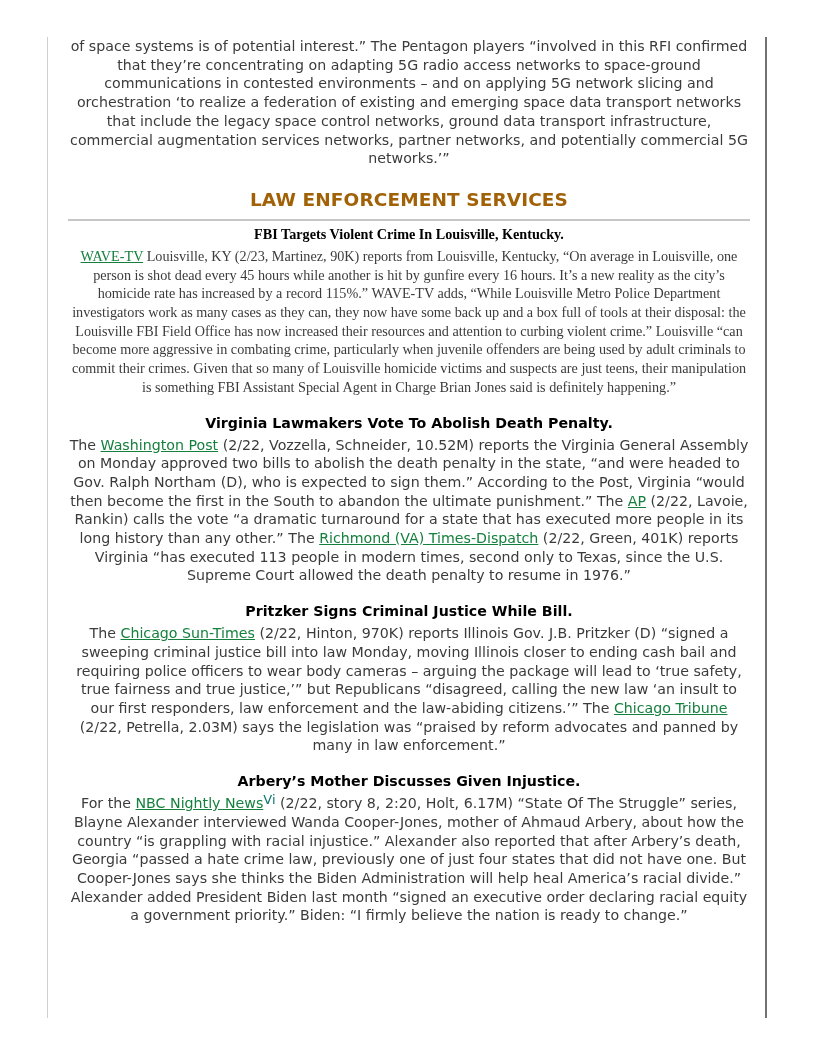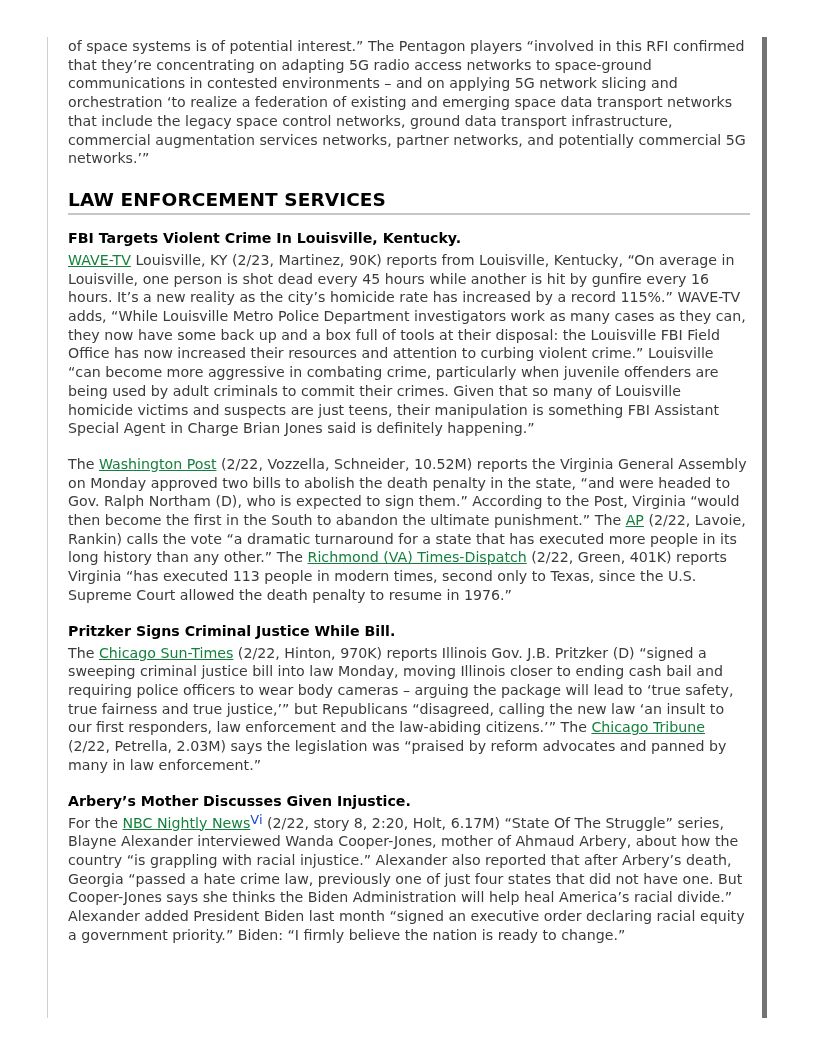--- a/index.html
+++ b/index.html
@@ -4,73 +4,75 @@
   <style>
     html, body { margin: 0; padding: 0; background: #ffffff; }
     body { width: 816px; height: 1056px; position: relative; overflow: hidden; }
     .page {
       position: absolute;
       left: 47px;
       top: 37px;
       width: 720px;
       height: 981px;
       border-left: 1px solid #cfcfcf;
-      border-right: 5px solid #737373;
+      border-right: 2px solid #737373;
       box-sizing: border-box;
+      text-align: center;
     }
     .content {
       position: absolute;
       left: 20px;
       top: 0px;
       width: 682px;
       font-family: "DejaVu Sans", sans-serif;
       font-size: 14.2px;
       line-height: 18.7px;
       color: #3b3b3b;
     }
     p { margin: 0; }
     .section-title {
       margin: 20px 0 0 0;
       font-family: "DejaVu Sans", sans-serif;
       font-weight: bold;
       font-size: 18.5px;
       line-height: 24px;
-      color: #000000;
-      padding-bottom: 1px;
+      color: #a16207;
+      padding-bottom: 7px;
       border-bottom: 2px solid #c6c6c6;
       letter-spacing: 0.1px;
     }
     .article-title {
       font-weight: bold;
       color: #000000;
       font-size: 14.2px;
       line-height: 18px;
       margin: 0 0 4px 0;
     }
     .article { margin-top: 17px; }
-    .article.first { margin-top: 14px; }
+    .article.first { margin-top: 4px; font-family: Liberation Serif, serif; }
     a { color: #15803d; text-decoration: underline; }
-    sup.vi { color: #1d4ed8; font-size: 13px; vertical-align: 4px; line-height: 0; text-decoration: none; }
+    sup.vi { color: #0f766e; font-size: 13px; vertical-align: 4px; line-height: 0; text-decoration: none; }
   </style>
 </head>
 <body>
 
 <div class="page">
   <div class="content">
 
     <p>of space systems is of potential interest.” The Pentagon players “involved in this RFI confirmed that they’re concentrating on adapting 5G radio access networks to space-ground communications in contested environments – and on applying 5G network slicing and orchestration ‘to realize a federation of existing and emerging space data transport networks that include the legacy space control networks, ground data transport infrastructure, commercial augmentation services networks, partner networks, and potentially commercial 5G networks.’”</p>
 
     <h2 class="section-title">LAW ENFORCEMENT SERVICES</h2>
 
     <div class="article first">
       <div class="article-title">FBI Targets Violent Crime In Louisville, Kentucky.</div>
       <p><a href="#">WAVE-TV</a><span> Louisville, KY (2/23, Martinez, 90K) reports from Louisville, Kentucky, “On average in Louisville, one person is shot dead every 45 hours while another is hit by gunfire every 16 hours. It’s a new reality as the city’s homicide rate has increased by a record 115%.” WAVE-TV adds, “While Louisville Metro Police Department investigators work as many cases as they can, they now have some back up and a box full of tools at their disposal: the Louisville FBI Field Office has now increased their resources and attention to curbing violent crime.” Louisville “can become more aggressive in combating crime, particularly when juvenile offenders are being used by adult criminals to commit their crimes. Given that so many of Louisville homicide victims and suspects are just teens, their manipulation is something FBI Assistant Special Agent in Charge Brian Jones said is definitely happening.”</span></p>
     </div>
 
     <div class="article">
+      <div class="article-title">Virginia Lawmakers Vote To Abolish Death Penalty.</div>
       <p><span>The </span><a href="#">Washington Post</a><span> (2/22, Vozzella, Schneider, 10.52M) reports the Virginia General Assembly on Monday approved two bills to abolish the death penalty in the state, “and were headed to Gov. Ralph Northam (D), who is expected to sign them.” According to the Post, Virginia “would then become the first in the South to abandon the ultimate punishment.” The </span><a href="#">AP</a><span> (2/22, Lavoie, Rankin) calls the vote “a dramatic turnaround for a state that has executed more people in its long history than any other.” The </span><a href="#">Richmond (VA) Times-Dispatch</a><span> (2/22, Green, 401K) reports Virginia “has executed 113 people in modern times, second only to Texas, since the U.S. Supreme Court allowed the death penalty to resume in 1976.”</span></p>
     </div>
 
     <div class="article">
       <div class="article-title">Pritzker Signs Criminal Justice While Bill.</div>
       <p><span>The </span><a href="#">Chicago Sun-Times</a><span> (2/22, Hinton, 970K) reports Illinois Gov. J.B. Pritzker (D) “signed a sweeping criminal justice bill into law Monday, moving Illinois closer to ending cash bail and requiring police officers to wear body cameras – arguing the package will lead to ‘true safety, true fairness and true justice,’” but Republicans “disagreed, calling the new law ‘an insult to our first responders, law enforcement and the law-abiding citizens.’” The </span><a href="#">Chicago Tribune</a><span> (2/22, Petrella, 2.03M) says the legislation was “praised by reform advocates and panned by many in law enforcement.”</span></p>
     </div>
 
     <div class="article">
       <div class="article-title">Arbery’s Mother Discusses Given Injustice.</div>

